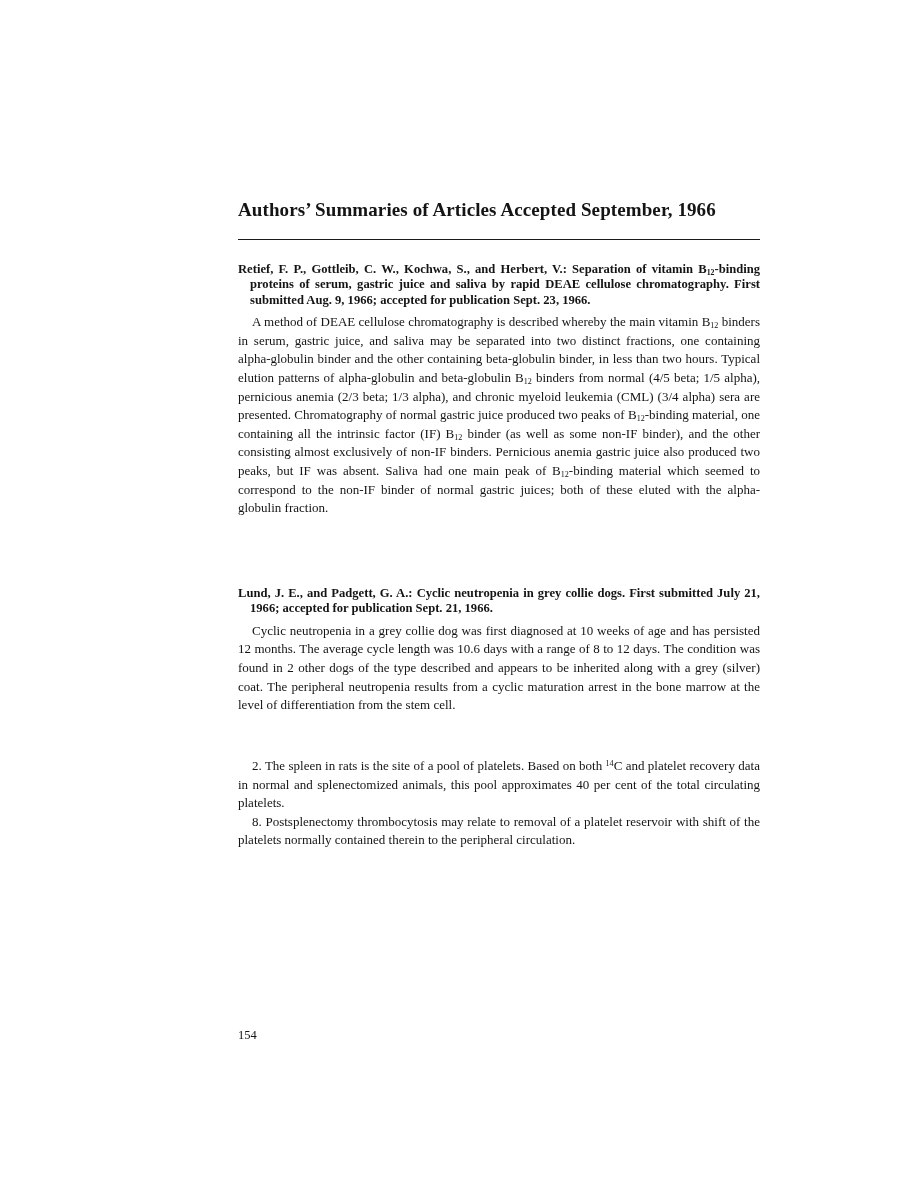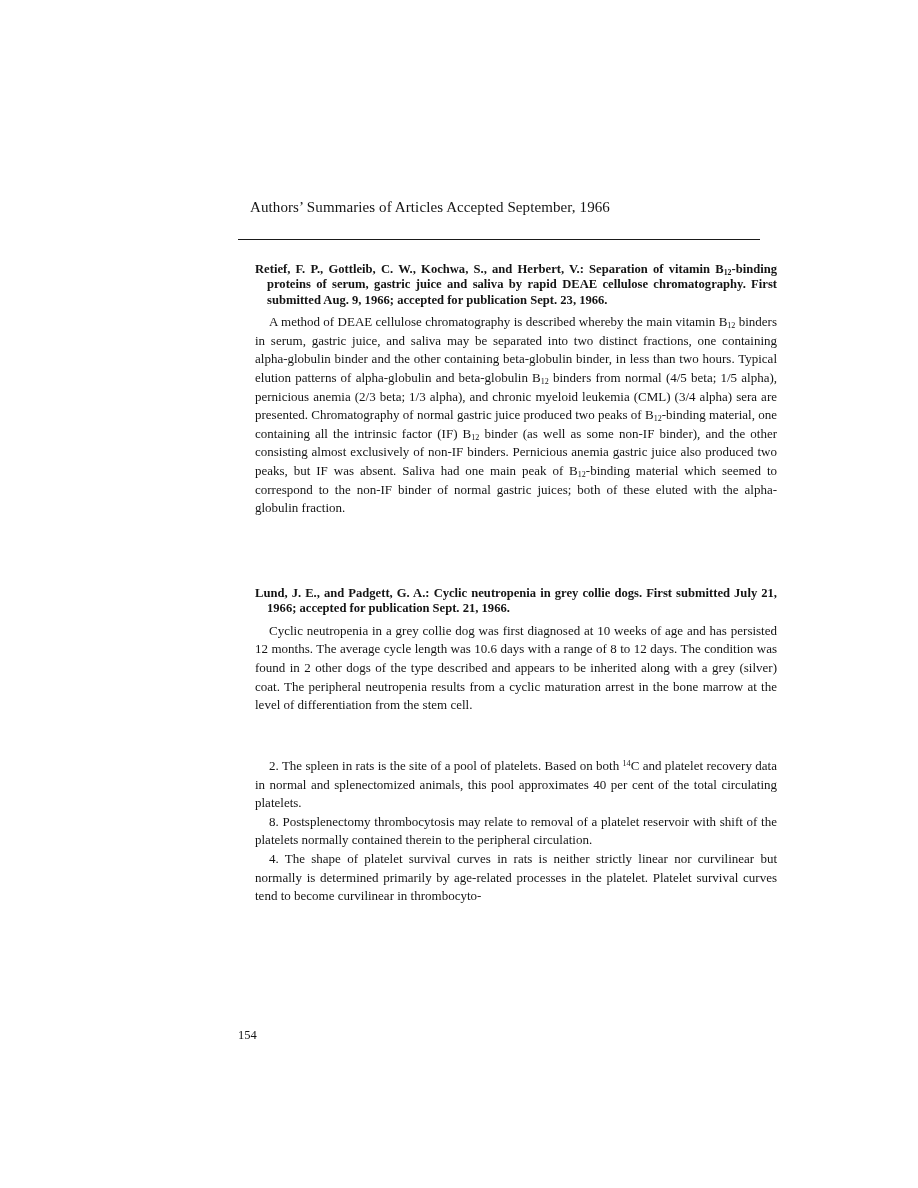--- a/index.html
+++ b/index.html
@@ -1,23 +1,23 @@
 <!DOCTYPE html>
 <html><head>
 <meta charset="utf-8">
 <style>
   html, body { margin: 0; padding: 0; background: #ffffff; }
   body { width: 918px; height: 1188px; position: relative; overflow: hidden;
          font-family: "Liberation Serif", "DejaVu Serif", serif; color: #141414; }
   .page { position: absolute; left: 238px; top: 0; width: 522px; }
-  .title { position: absolute; top: 199px; left: 12px; width: 522px;
-           font-weight: normal; font-size: 15px; letter-spacing: 0.1px; white-space: nowrap; }
+  .title { position: absolute; top: 199px; left: 0; width: 522px;
+           font-weight: bold; font-size: 19px; letter-spacing: 0.1px; white-space: nowrap; }
   .rule { position: absolute; top: 239px; left: 0; width: 522px; height: 0;
           border-top: 1.6px solid #1a1a1a; }
-  .article { position: absolute; left: 17px; width: 522px; }
+  .article { position: absolute; left: 0; width: 522px; }
   .citation { font-weight: bold; font-size: 12.6px; line-height: 15.4px;
               text-align: justify; padding-left: 12px; text-indent: -12px; }
   .abstract p { margin: 0; font-size: 13px; line-height: 18.6px;
                 text-align: justify; text-indent: 14px; hyphens: manual; }
   .abstract { margin-top: 5px; }
   sub, sup { font-size: 0.62em; line-height: 0; }
   sub { vertical-align: -0.25em; }
   sup { vertical-align: 0.55em; }
   .page-number { position: absolute; top: 1028px; left: 0; width: 522px;
                  font-size: 12.5px; }
@@ -43,18 +43,17 @@
     <div class="citation">Lund, J. E., and Padgett, G. A.: Cyclic neutropenia in grey collie dogs. First sub­mitted July 21, 1966; accepted for publication Sept. 21, 1966.</div>
     <div class="abstract">
       <p>Cyclic neutropenia in a grey collie dog was first diagnosed at 10 weeks of age and has persisted 12 months. The average cycle length was 10.6 days with a range of 8 to 12 days. The condition was found in 2 other dogs of the type described and appears to be inherited along with a grey (silver) coat. The peripheral neutropenia results from a cyclic maturation arrest in the bone marrow at the level of differentiation from the stem cell.</p>
     </div>
   </div>
 
   <div class="article" id="a3">
     <div class="abstract">
       <p>2. The spleen in rats is the site of a pool of platelets. Based on both <sup>14</sup>C and platelet recovery data in normal and splenectomized animals, this pool approxi­mates 40 per cent of the total circulating platelets.</p>
       <p>8. Postsplenectomy thrombocytosis may relate to removal of a platelet res­ervoir with shift of the platelets normally contained therein to the peripheral circulation.</p>
-      <p>4. The shape of platelet survival curves in rats is neither strictly linear nor curvilinear but normally is determined primarily by age-related processes in the platelet. Platelet survival curves tend to become curvilinear in thrombocyto-</p>
     </div>
   </div>
 
   <div class="page-number">154</div>
 </div>
 
 </body></html>

